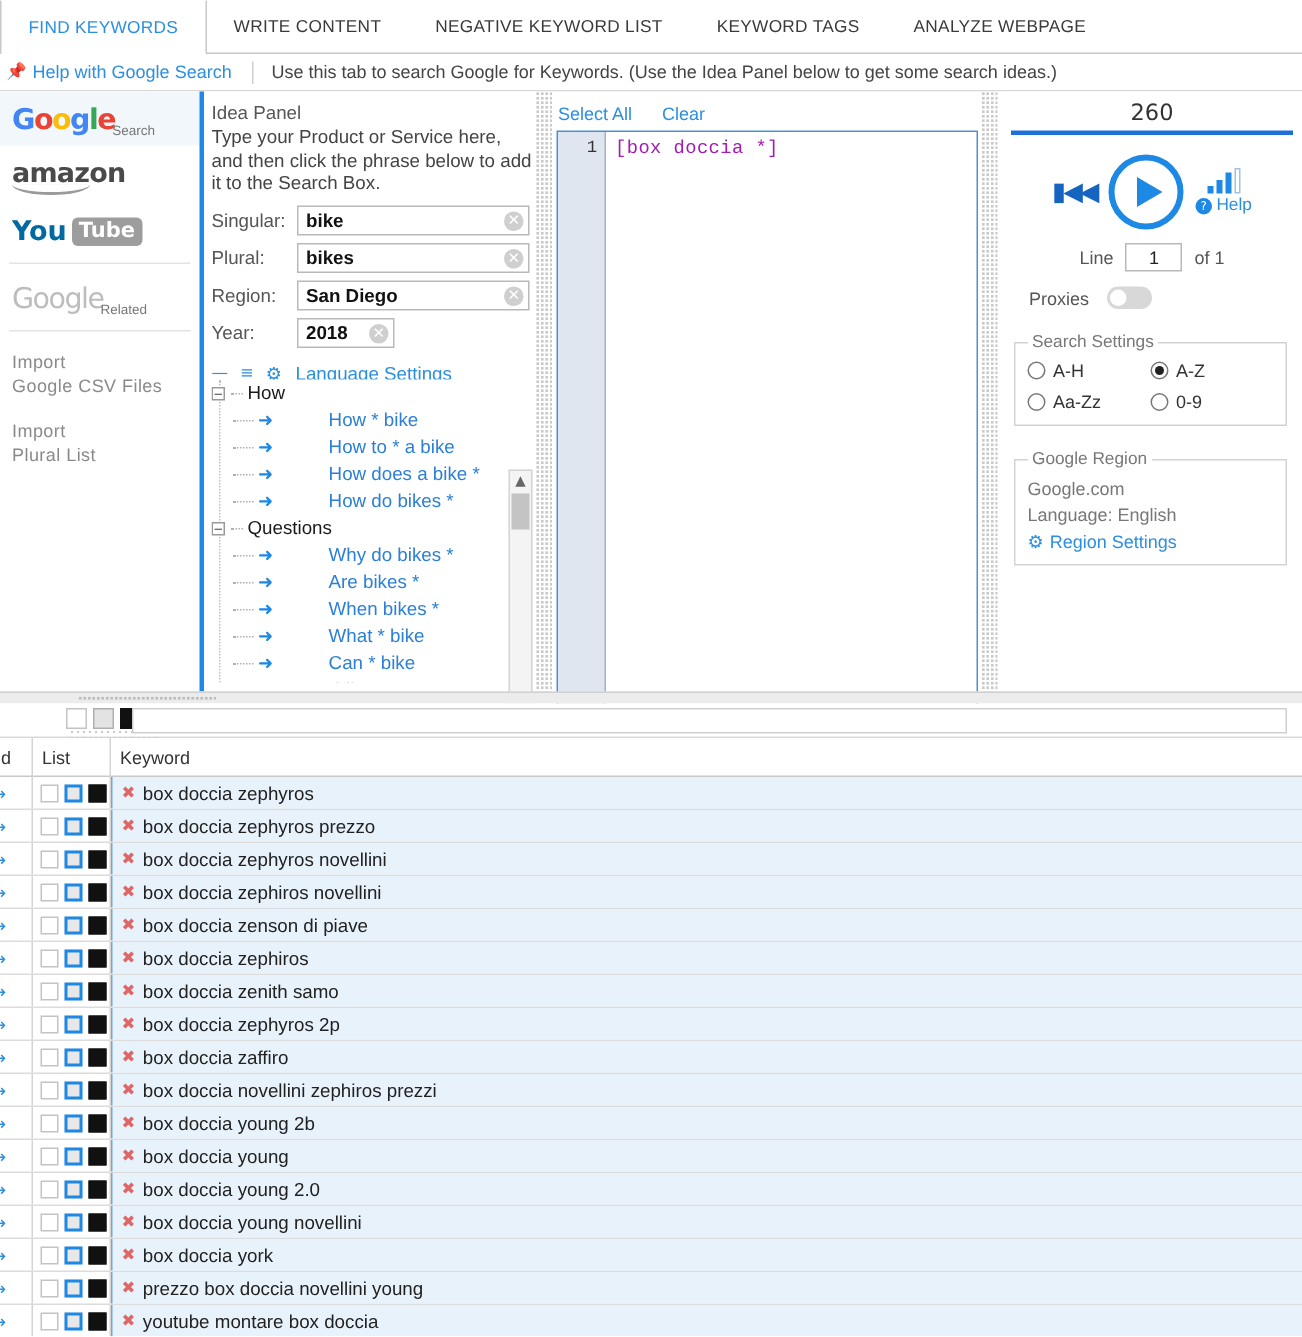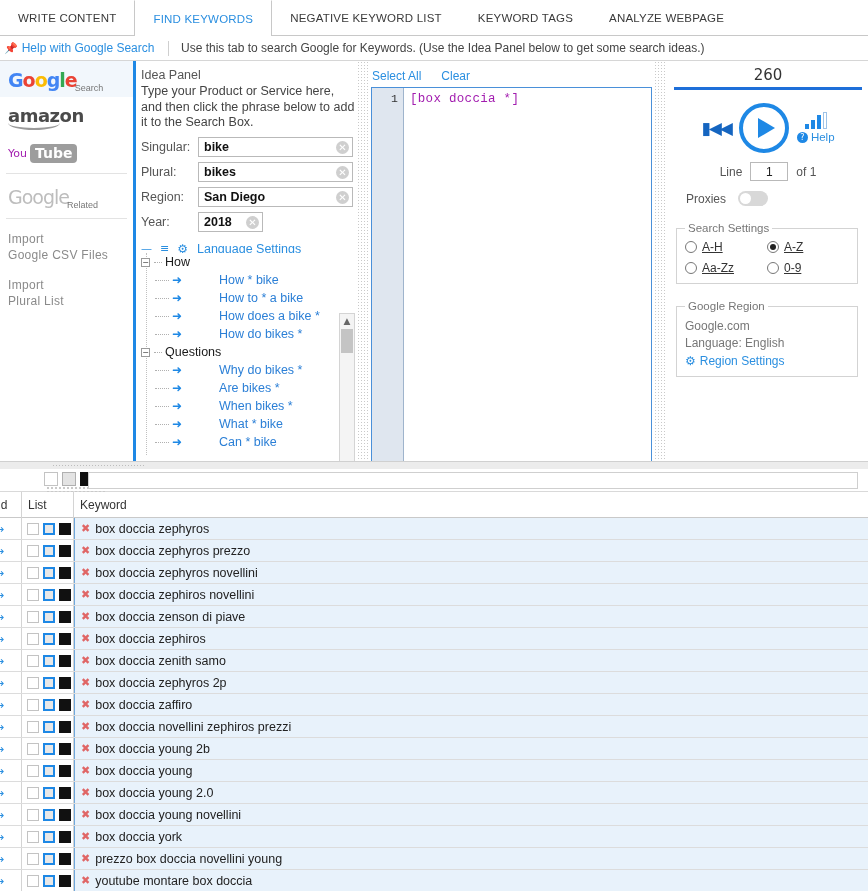--- a/index.html
+++ b/index.html
@@ -70,21 +70,21 @@
   .rail-item { padding: 8px 8px 6px 8px; cursor: pointer; }
   .rail-item.hl { background: #f2f7fc; }
   .rail-div { height: 1px; background: #e3e3e3; margin: 4px 6px; }
   .g-logo { font-size: 19px; font-weight: bold; letter-spacing: -1px; font-family: "DejaVu Sans", sans-serif; }
   .g-b { color:#4285F4 } .g-r { color:#EA4335 } .g-y { color:#FBBC05 } .g-g { color:#34A853 }
   .g-sub { font-size: 9px; color:#777; position: relative; top: 4px; left: -2px; }
   .gray-logo { font-size: 19px; letter-spacing: -1px; color:#bdbdbd; font-family:"DejaVu Sans", sans-serif;}
   .amazon { font-size: 18px; font-weight: bold; color: #4a4a4a; font-family:"DejaVu Sans", sans-serif; letter-spacing:-.5px;}
   .amazon-swoosh { display:block; width:52px; height:7px; border-bottom:2px solid #9a9a9a; border-radius:0 0 50% 50%/0 0 100% 100%; margin-top:-3px;}
   .yt { display:inline-flex; align-items:center; gap:3px; }
-  .yt-you { font-size:11px; font-weight:normal; color:#a21caf; font-family:"DejaVu Sans", sans-serif;}
+  .yt-you { font-size:18px; font-weight:bold; color:#0369a1; font-family:"DejaVu Sans", sans-serif;}
   .yt-tube { background:#9d9d9d; color:#fff; font-size:14px; font-weight:bold; padding:1px 5px 2px; border-radius:4px; font-family:"DejaVu Sans", sans-serif;}
   .rail-text { color:#8a8a8a; font-size:12px; line-height:16px; letter-spacing:.3px; }
 
   .blue-rule { position:absolute; left:133px; top:0; width:3px; height:400px; background:#1e88e5; }
 
   
   .idea {
     position: absolute; left: 138px; top: 0; width: 222px; height: 400px;
     background: #fff; font-size: 12.5px;
   }
@@ -186,21 +186,21 @@
   .line-input { width:38px;height:19px;border:1px solid #b9b9b9;text-align:center;font-size:12px;
     font-family:"Liberation Sans", sans-serif; color:#222; outline:0;}
   .proxrow { display:flex;align-items:center;gap:12px;font-size:12px;color:#555;padding-left:18px;margin-top:10px;}
   .toggle { width:30px;height:15px;border-radius:8px;background:#d8d8d8;position:relative;cursor:pointer;}
   .toggle::after{content:"";position:absolute;left:2px;top:2px;width:11px;height:11px;border-radius:50%;background:#fff;}
 
   fieldset.grp {
     margin:16px 10px 0 8px; border:1px solid #d3d3d3; padding:6px 8px 8px;
   }
   fieldset.grp legend { font-size:11.5px; color:#777; padding:0 3px; }
-  .radio-grid { display:grid; grid-template-columns: 1fr 1fr; gap:7px 0;text-decoration:underline; }
+  .radio-grid { display:grid; grid-template-columns: 1fr 1fr; gap:7px 0; }
   .rad { display:flex; align-items:center; gap:5px; font-size:12px; color:#333; cursor:pointer;}
   .rad .dot { width:12px;height:12px;border:1px solid #777;border-radius:50%;background:#fff;position:relative;}
   .rad.on .dot::after{content:"";position:absolute;left:2px;top:2px;width:6px;height:6px;border-radius:50%;background:#222;}
   .grline { font-size:12px; color:#777; line-height:17px; }
   .grlink { color:#2b8fe0; font-size:12px; display:flex; align-items:center; gap:4px; margin-top:2px; cursor:pointer;}
 
   
   .splitter { position:absolute; top:461px; left:0; width:868px; height:8px; background:#ececec; border-top:1px solid #d0d0d0;}
   .splitter .grip { width:92px;height:3px;margin:2px 0 0 52px;
     background-image: radial-gradient(#bdbdbd 1px, transparent 1px); background-size:3px 3px;}
@@ -233,22 +233,22 @@
              border-left:1px solid #6fa8dc; font-size:12.5px; color:#222;}
   .xmark { color:#e06666; font-size:11px; font-weight:bold; font-family:"DejaVu Sans", sans-serif; cursor:pointer;}
 </style>
 </head>
 <body>
 
 <div id="app">
 
   <div class="tabbar">
     <div class="tabs" id="tabs-container">
+        <div class="tab active">FIND KEYWORDS</div>
         <div class="tab">WRITE CONTENT</div>
-        <div class="tab active">FIND KEYWORDS</div>
         <div class="tab">NEGATIVE KEYWORD LIST</div>
         <div class="tab">KEYWORD TAGS</div>
         <div class="tab">ANALYZE WEBPAGE</div>
       </div>
   </div>
 
   <div class="hintbar">
     <div class="hint-help">
       <span class="pin-icon">📌</span>
       <span>Help with Google Search</span>

